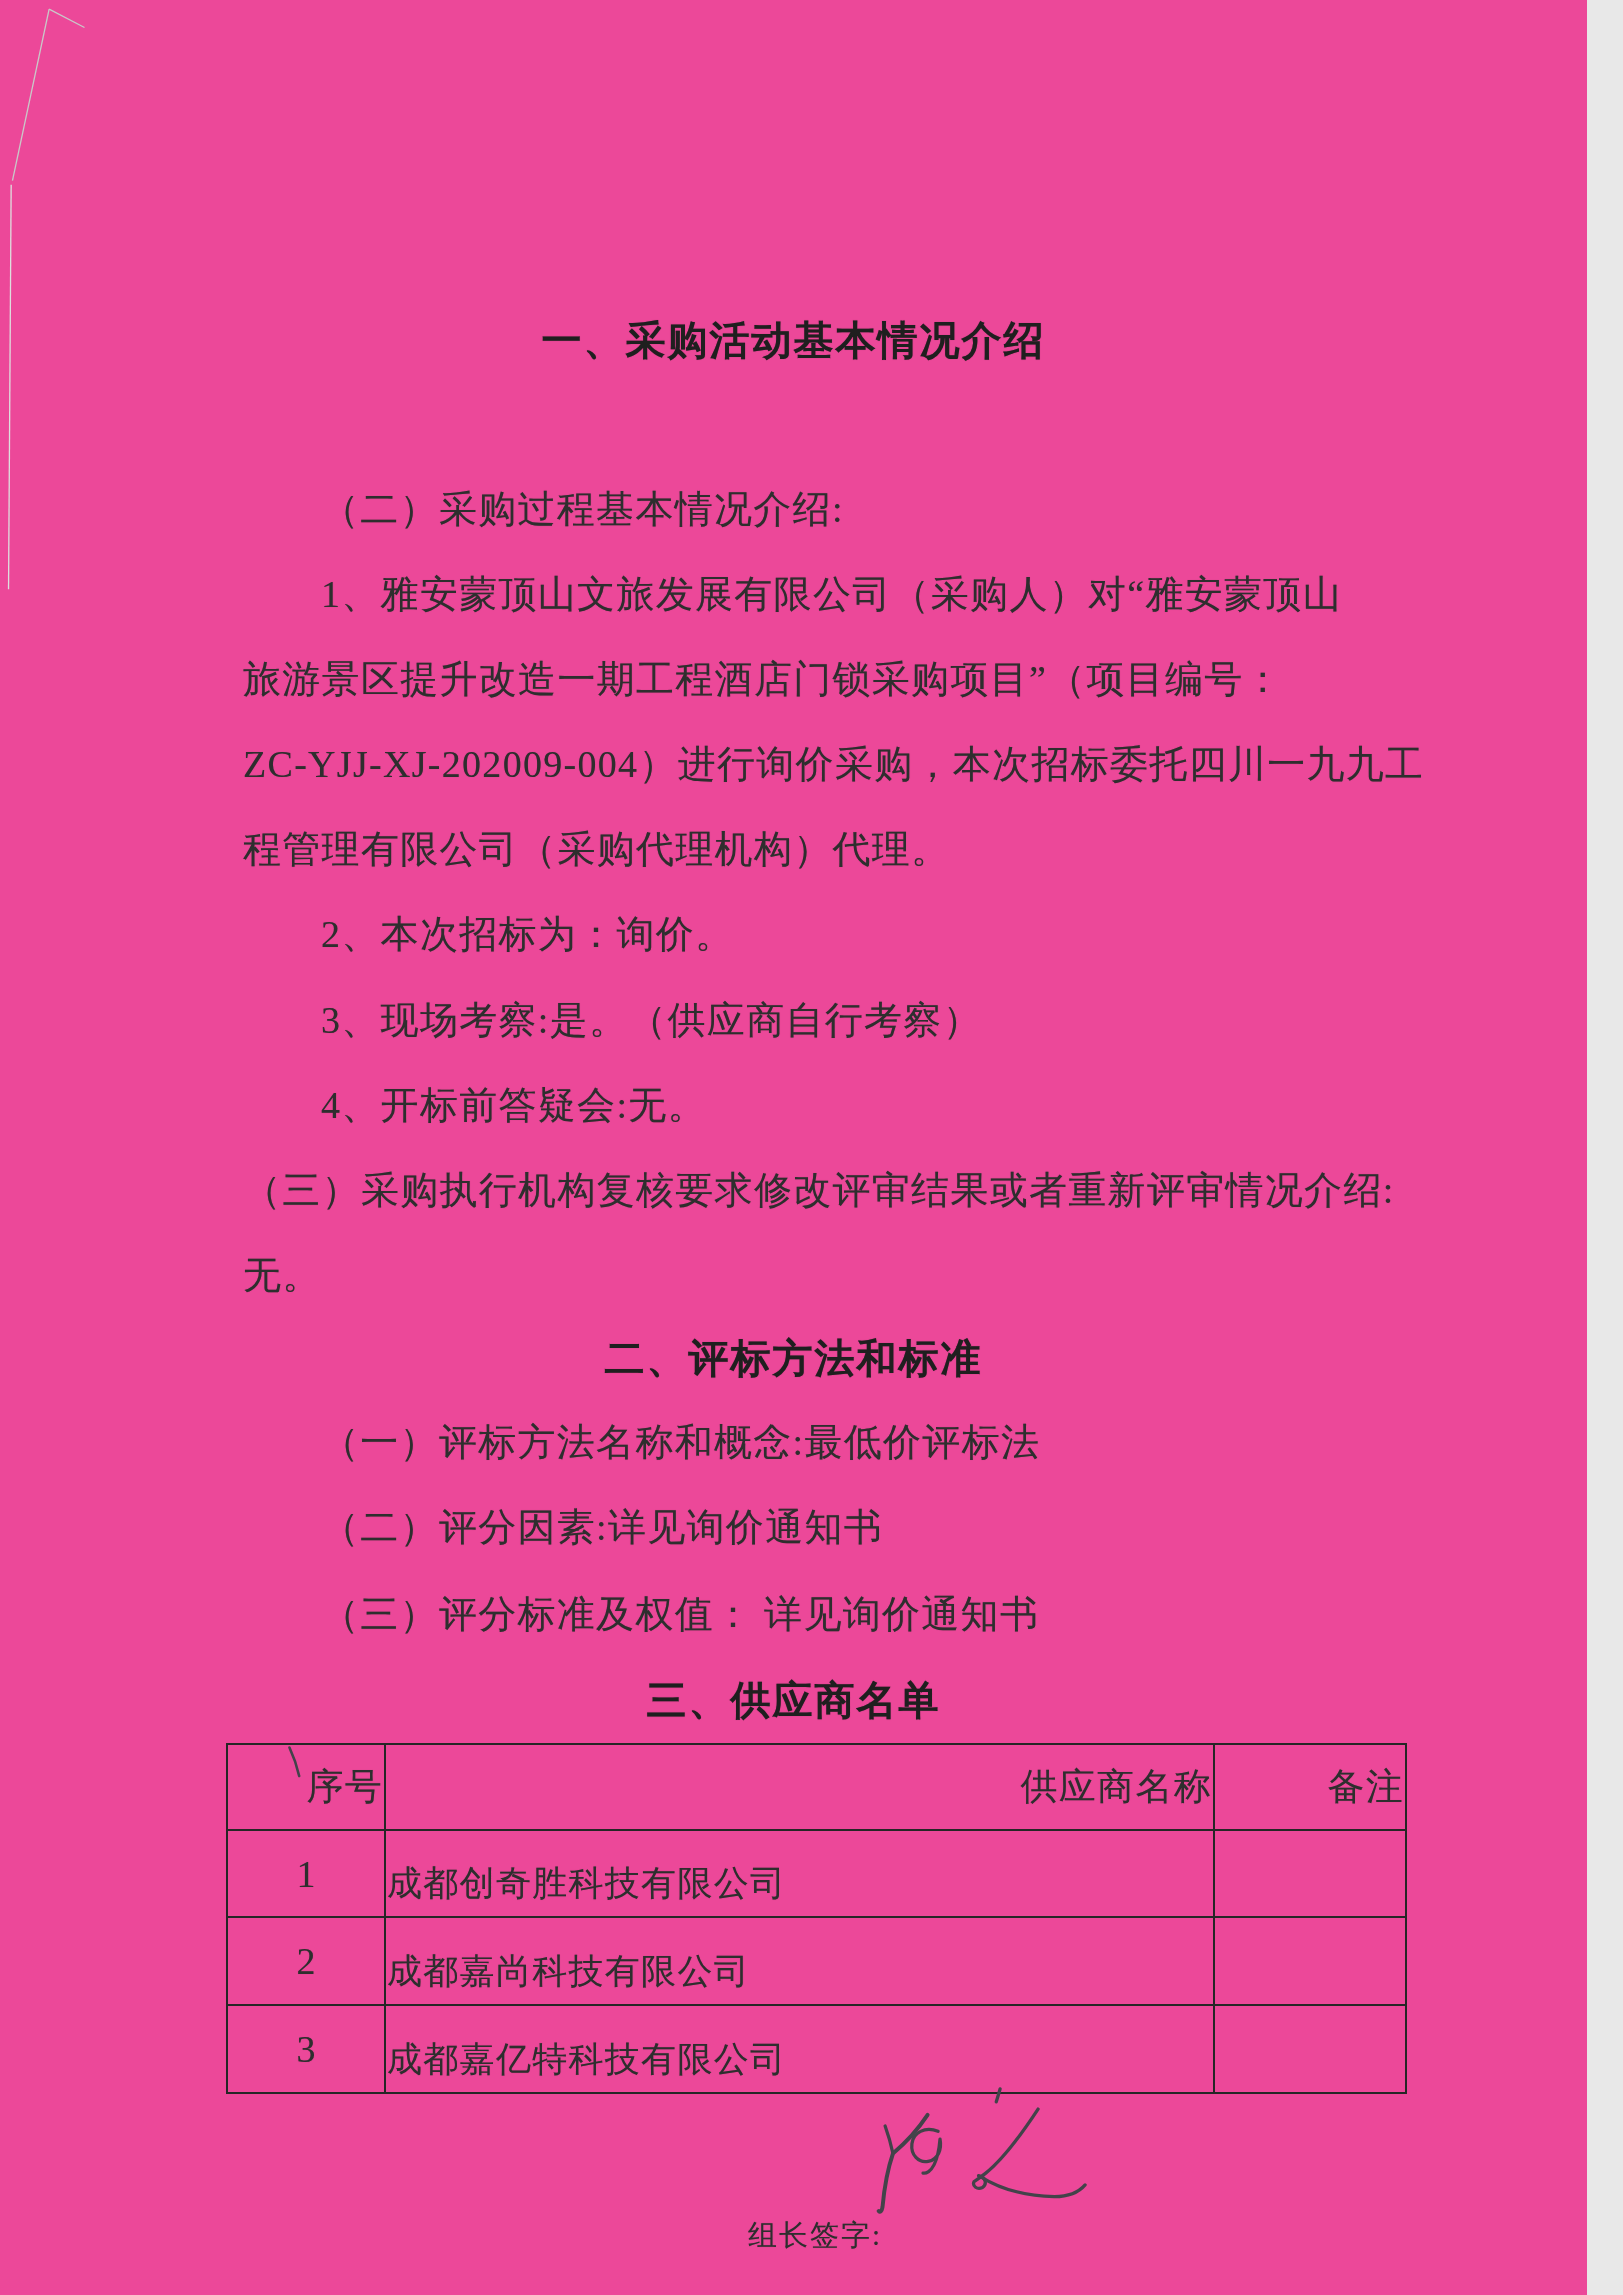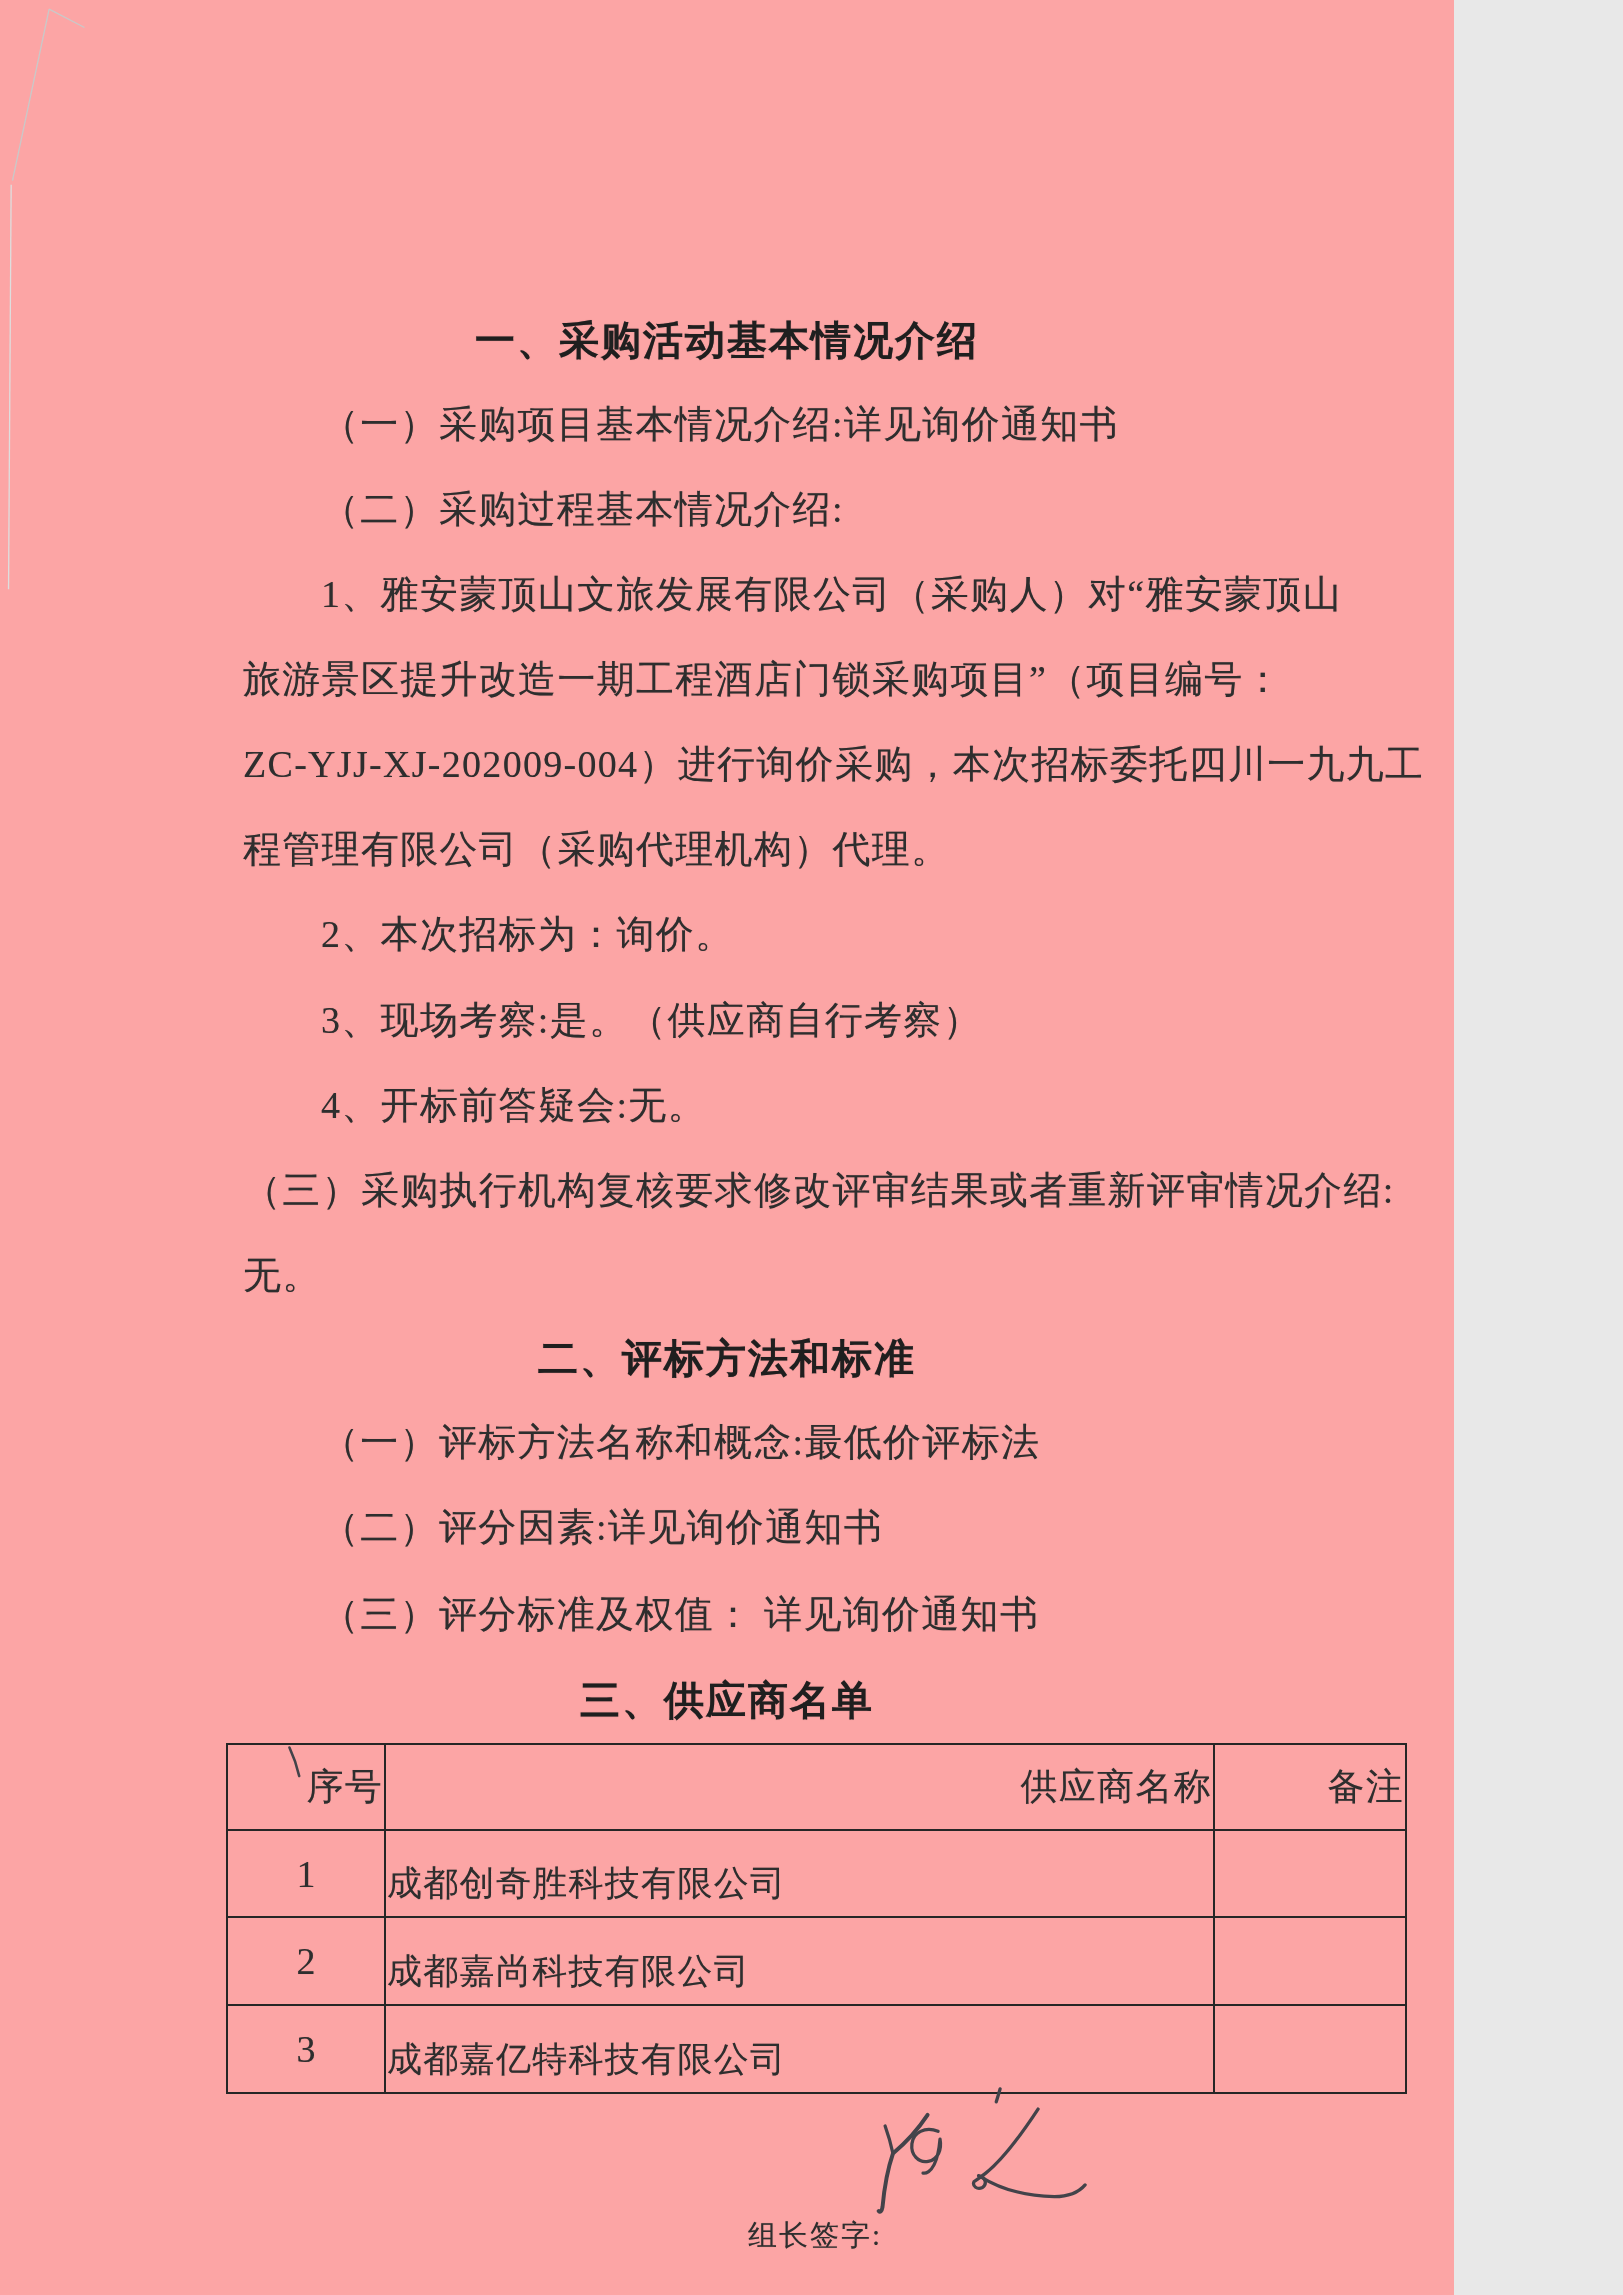--- a/index.html
+++ b/index.html
@@ -1,19 +1,19 @@
 <!DOCTYPE html>
 <html style="font-size:10.5px"><head>
 <meta charset="utf-8">
 <style>
   html,body{margin:0;padding:0;background:#e8e8e8;}
   #page{
     position:relative;
-    width:1454px;height:2295px;
-    background:#fca5a5;
+    width:1587px;height:2295px;
+    background:#ec4899;
     overflow:hidden;
     font-family:"Liberation Serif","DejaVu Serif",serif;
     color:#2d2d2d;
   }
   .line{
     position:absolute;
     font-size:38px;
     line-height:1.2;
     letter-spacing:1.3px;
     white-space:nowrap;
@@ -65,21 +65,20 @@
 <div id="page">
 
   <svg style="left:0;top:0;" width="131" height="622" viewBox="0 0 200 950">
     <path class="crease" d="M75,14 L19,276"></path>
     <path class="crease" d="M75,14 L129,42"></path>
     <path class="crease" style="stroke:#dedede" d="M17,282 L13,900"></path>
   </svg>
 
   <div class="heading" style="top:317px;">一、采购活动基本情况介绍</div>
 
-  <div class="line indent" style="top:402px;">（一）采购项目基本情况介绍:详见询价通知书</div>
 
   <div class="line indent" style="top:487px;">（二）采购过程基本情况介绍:</div>
 
   <div class="line indent" style="top:572px;">1、雅安蒙顶山文旅发展有限公司（采购人）对“雅安蒙顶山</div>
 
   <div class="line flush" style="top:657px;">旅游景区提升改造一期工程酒店门锁采购项目”（项目编号：</div>
 
   <div class="line flush" style="top:742px;">ZC-YJJ-XJ-202009-004）进行询价采购，本次招标委托四川一九九工</div>
 
   <div class="line flush" style="top:827px;">程管理有限公司（采购代理机构）代理。</div>

